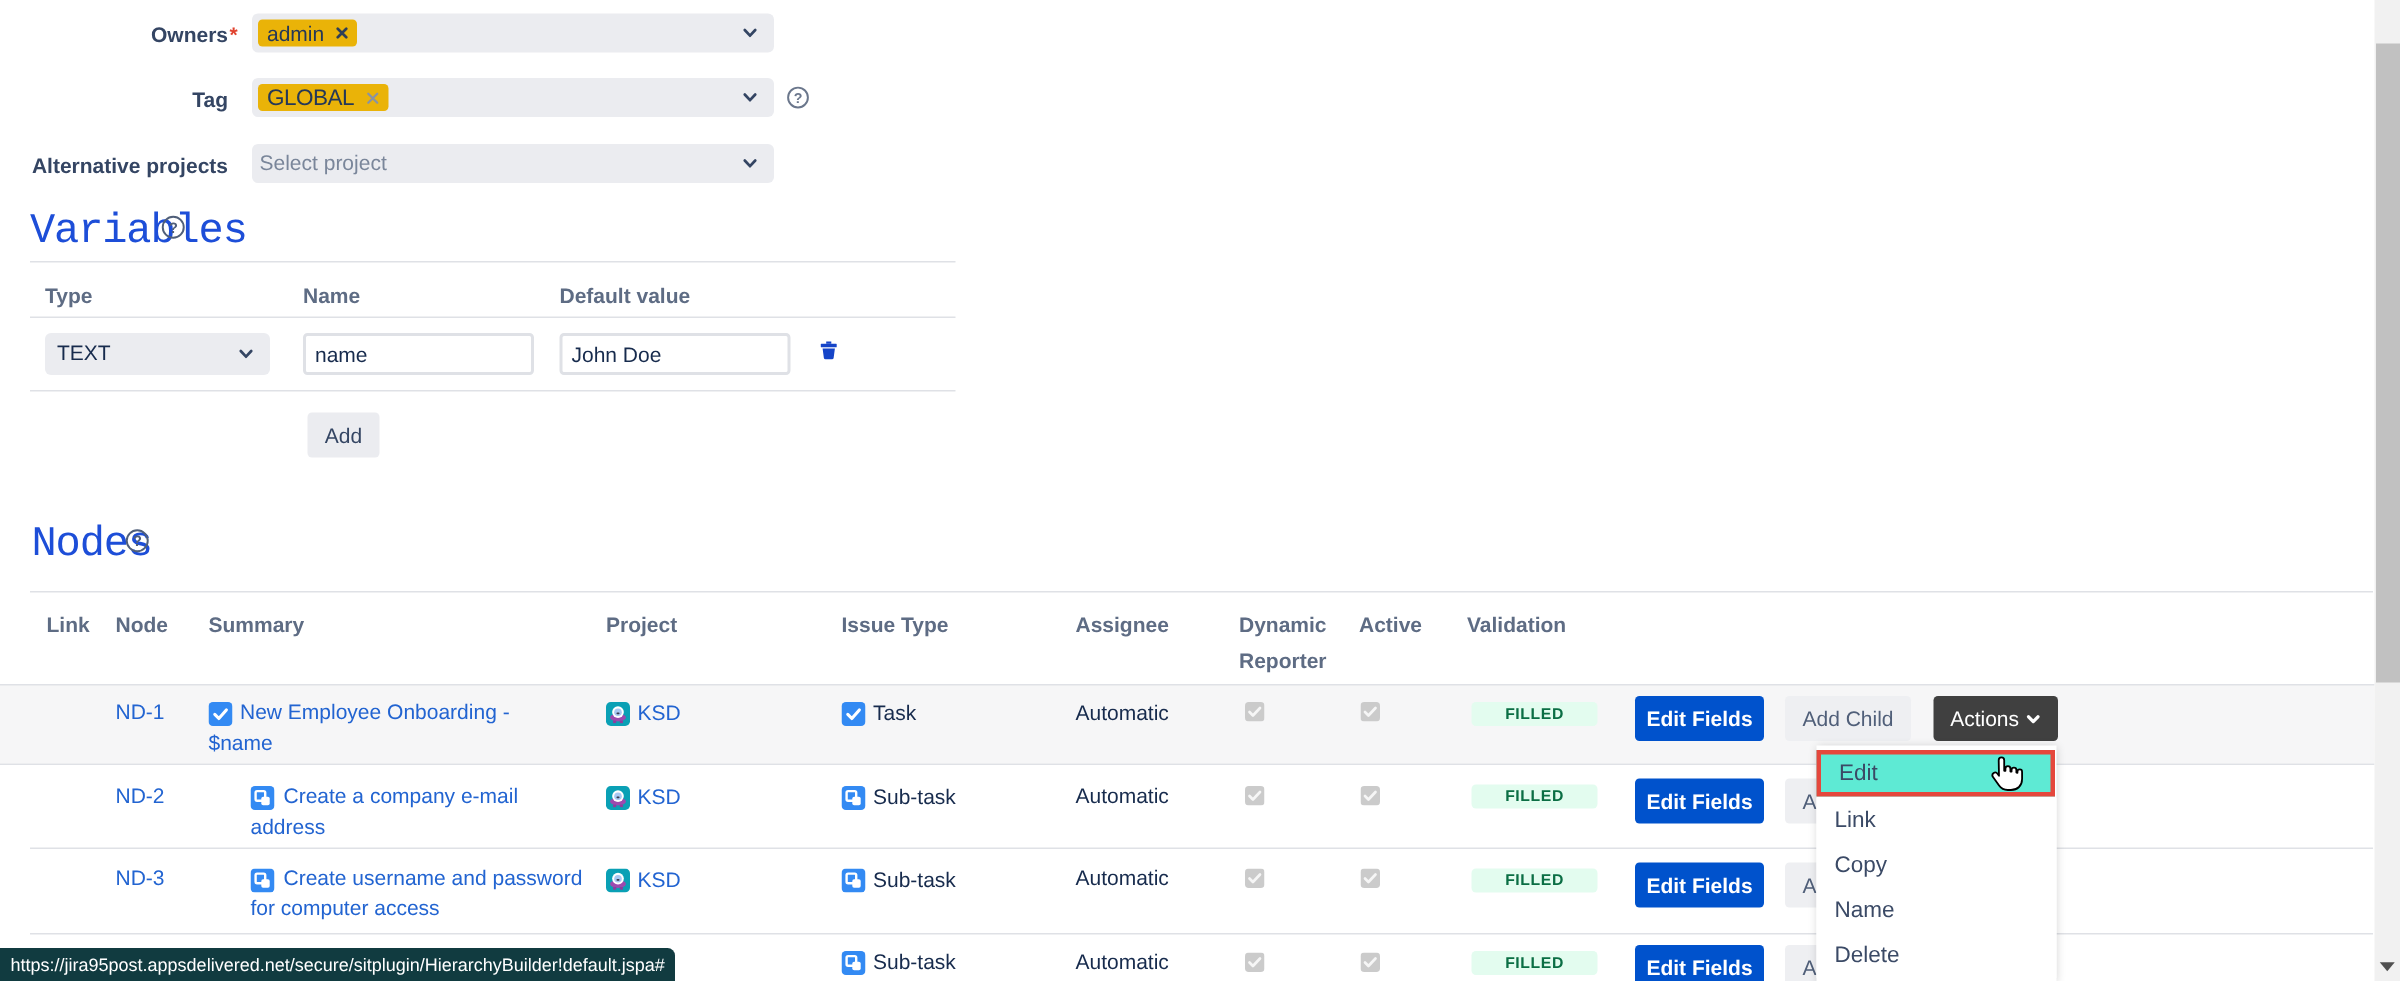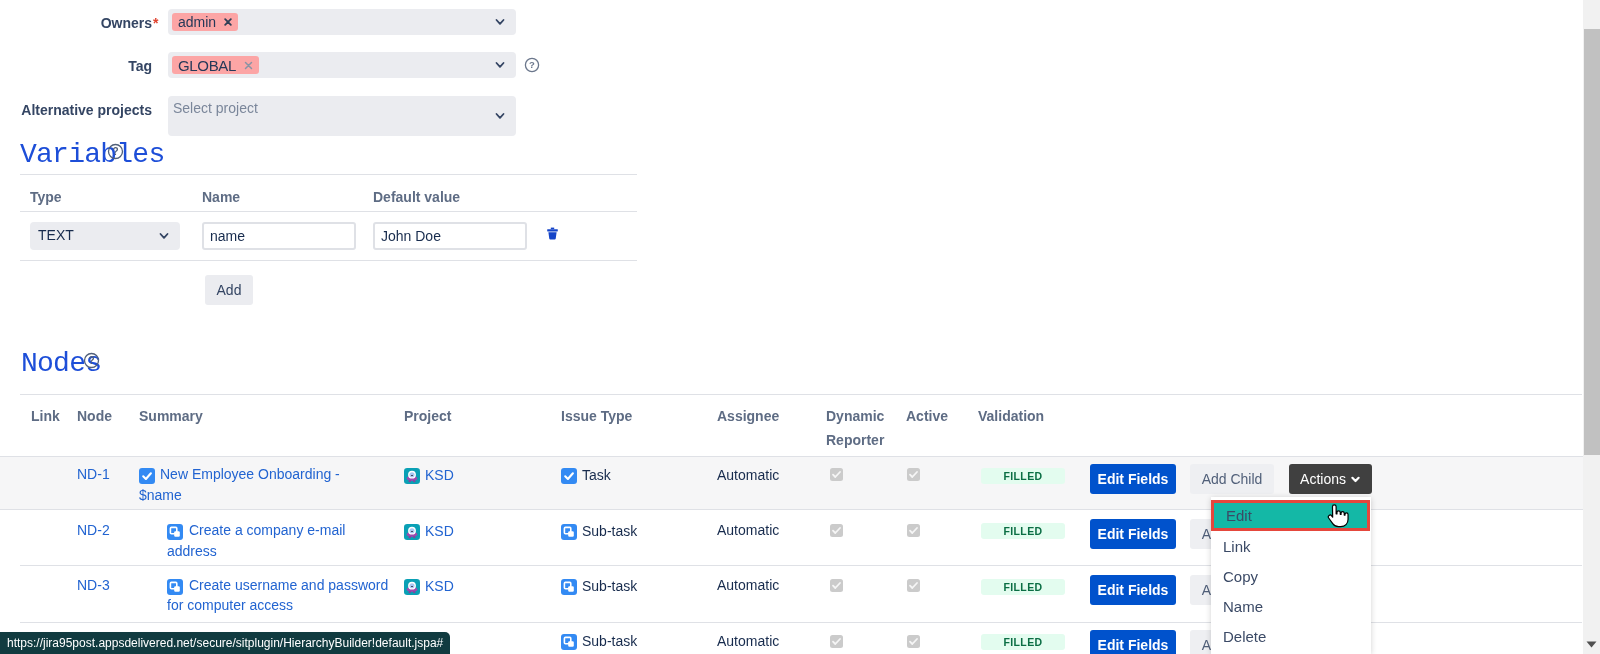--- a/index.html
+++ b/index.html
@@ -1,21 +1,21 @@
 <!DOCTYPE html>
 <html><head>
 <meta charset="utf-8">
 <style>
 *{margin:0;padding:0;box-sizing:border-box;}
 html,body{width:1600px;height:654px;overflow:hidden;background:#fff;
   font-family:"Liberation Sans",sans-serif;color:#172B4D;}
 .abs{position:absolute;}
 .lbl{font-size:14px;font-weight:700;color:#344563;text-align:right;left:0;width:152px;white-space:nowrap;}
 .sel{background:#EBECF0;border-radius:4px;}
-.chip{position:absolute;top:4px;left:4px;background:#fca5a5;border-radius:3px;height:18px;
+.chip{position:absolute;top:4px;left:4px;background:#eab308;border-radius:3px;height:18px;
   font-size:14px;color:#253858;display:flex;align-items:center;padding:0 6px;}
 .chip svg{margin-left:8px;}
 .chev{position:absolute;right:10px;top:50%;margin-top:-6px;}
 .hdrcell{font-size:14px;font-weight:700;color:#5E6C84;}
 .hline{position:absolute;height:1px;background:#DFE1E6;}
 .h2{font-size:28px;font-weight:500;color:#1d4ed8;letter-spacing:-0.75px;font-family:Liberation Mono, monospace;}
 .inp{position:absolute;background:#fff;border:2px solid #DFE1E6;border-radius:3px;height:28px;
   font-size:14px;color:#172B4D;line-height:24px;padding-left:6px;}
 .btn{position:absolute;border-radius:3px;font-size:14px;display:flex;align-items:center;justify-content:center;}
 .btn-blue{background:#0052CC;color:#fff;font-weight:700;}
@@ -55,21 +55,21 @@
   <svg class="chev" width="12" height="12" viewBox="0 0 12 12">
       <path d="M2.5 4 L6 7.8 L9.5 4" stroke="#344563" stroke-width="1.8" fill="none" stroke-linecap="round" stroke-linejoin="round"></path>
     </svg>
 </div>
 <svg class="abs" style="left:524px;top:57px;" width="16" height="16" viewBox="0 0 16 16">
   <circle cx="8" cy="8" r="6.6" fill="none" stroke="#6B778C" stroke-width="1.3"></circle>
   <text x="8" y="11.4" font-size="9.5" font-weight="bold" fill="#6B778C" text-anchor="middle" font-family="Liberation Sans">?</text>
 </svg>
 
 <div class="abs lbl" style="top:102px;">Alternative projects</div>
-<div class="abs sel" style="left:168px;top:96px;width:348px;height:40px;">
+<div class="abs sel" style="left:168px;top:96px;width:348px;height:26px;">
   <span class="abs" style="left:5px;top:4px;font-size:14px;color:#7A869A;">Select project</span>
   <svg class="chev" width="12" height="12" viewBox="0 0 12 12">
       <path d="M2.5 4 L6 7.8 L9.5 4" stroke="#344563" stroke-width="1.8" fill="none" stroke-linecap="round" stroke-linejoin="round"></path>
     </svg>
 </div>
 
 <div class="abs h2" style="left:20px;top:139px;">Variables</div>
 <svg class="abs" style="left:107px;top:143px;" width="17" height="17" viewBox="0 0 17 17">
   <circle cx="8.5" cy="8.5" r="7" fill="none" stroke="#505F79" stroke-width="1.3"></circle>
   <text x="8.5" y="12" font-size="10" font-weight="bold" fill="#505F79" text-anchor="middle" font-family="Liberation Sans">?</text>
@@ -248,21 +248,21 @@
 </svg>
 <svg class="abs" style="left:907px;top:635px;" width="13" height="13" viewBox="0 0 13 13">
   <rect width="13" height="13" rx="2.5" fill="#CBCBCB"></rect>
   <path d="M3 6.7 L5.3 9 L10 4" stroke="#F6F6F6" stroke-width="1.8" fill="none" stroke-linecap="round" stroke-linejoin="round"></path>
 </svg>
 <div class="badge" style="left:981px;top:634px;">FILLED</div>
 <div class="btn btn-blue" style="left:1090px;top:630px;width:86px;height:30px;">Edit Fields</div>
 <div class="btn btn-gray" style="left:1190px;top:630px;width:84px;height:30px;">Add Child</div>
 
 <div class="abs" style="left:1211px;top:497px;width:160px;height:157px;background:#fff;box-shadow:0 1px 6px rgba(0,0,0,0.18);"></div>
-<div class="menu-item" style="top:500px;background:#14b8a6;border:3px solid #E5473C;width:159px;height:31px;line-height:25px;left:1211px;">Edit</div>
+<div class="menu-item" style="top:500px;background:#5eead4;border:3px solid #E5473C;width:159px;height:31px;line-height:25px;left:1211px;">Edit</div>
 <div class="menu-item" style="top:532px;">Link</div>
 <div class="menu-item" style="top:562px;">Copy</div>
 <div class="menu-item" style="top:592px;">Name</div>
 <div class="menu-item" style="top:622px;">Delete</div>
 
 <svg class="abs" style="left:1325px;top:504px;" width="24" height="27" viewBox="0 0 24 28">
   <path d="M7.3 2.9 c0-1.05 0.85-1.9 1.9-1.9 s1.9 0.85 1.9 1.9 v7.3 l0.85 0.12 v-1.55 c0-0.95 0.77-1.72 1.72-1.72 s1.72 0.77 1.72 1.72 v1.95 l0.8 0.12 v-1.2 c0-0.92 0.74-1.66 1.66-1.66 s1.66 0.74 1.66 1.66 v1.85 l0.75 0.11 v-0.75 c0-0.88 0.72-1.6 1.6-1.6 s1.6 0.72 1.6 1.6 v5.05 c0 4.6-3.1 7.6-7.7 7.6 h-2.2 c-2.9 0-4.6-1.1-6-3.1 l-4.2-5.9 c-0.62-0.87-0.45-2.05 0.42-2.68 0.87-0.62 2.06-0.44 2.69 0.42 l1.03 1.42 Z" fill="#fff" stroke="#000" stroke-width="1.25" stroke-linejoin="round"></path>
 </svg>
 
 <div class="abs" style="left:0;top:632px;width:450px;height:22px;background:#113B40;border-top-right-radius:5px;color:#fff;font-size:12px;line-height:22px;padding-left:7px;white-space:nowrap;">https://jira95post.appsdelivered.net/secure/sitplugin/HierarchyBuilder!default.jspa#</div>

